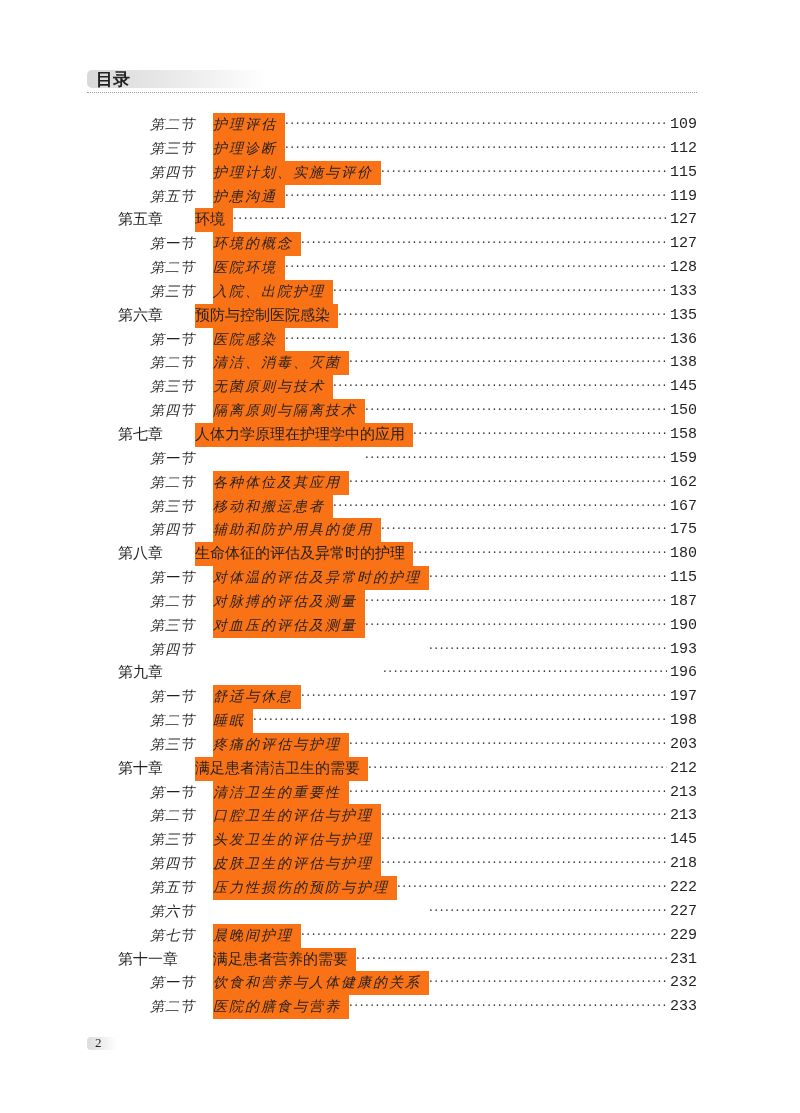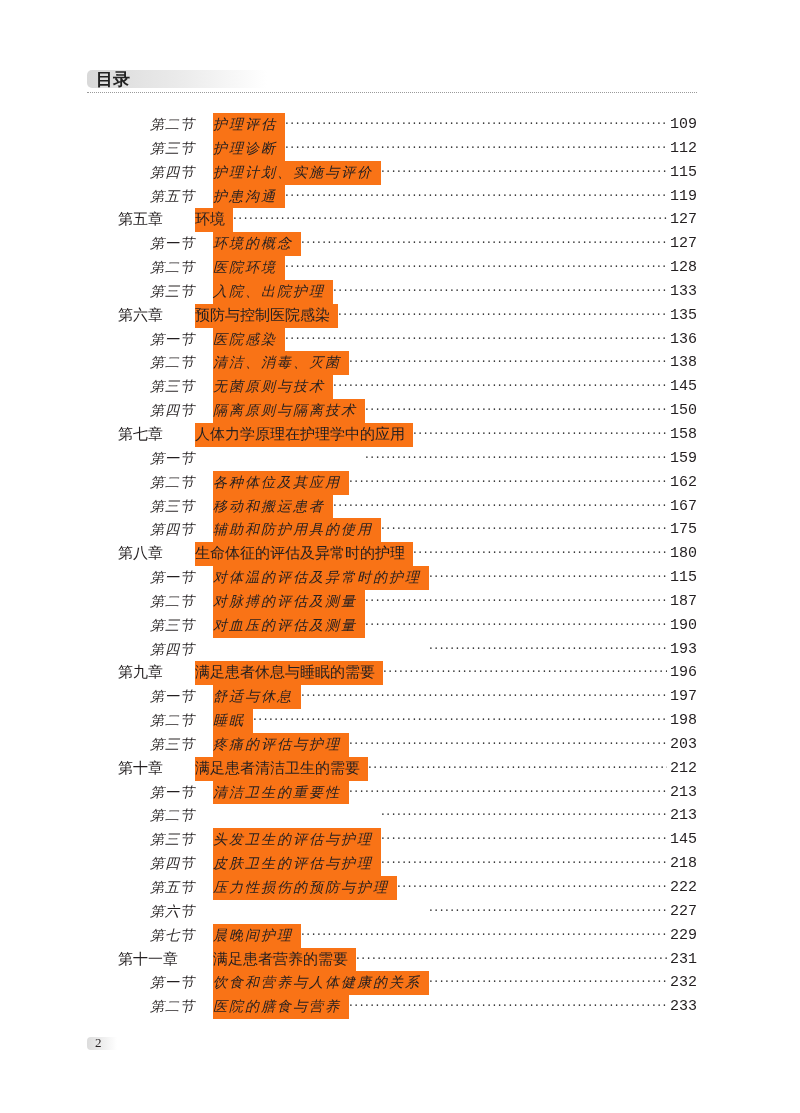--- a/index.html
+++ b/index.html
@@ -171,21 +171,20 @@
       <span class="page">190</span>
     </div>
     <div class="row section">
       <span class="num">第四节</span>
       <span class="leader" style="left: 429px;">········································································································································································································</span>
       <span class="page">193</span>
     </div>
     <div class="row chapter">
       <span class="num">第九章</span>
       <span class="leader" style="left: 383px;">········································································································································································································</span>
-      <span class="title">满足患者休息与睡眠的需要</span>
       <span class="page">196</span>
     </div>
     <div class="row section">
       <span class="num">第一节</span>
       <span class="leader" style="left: 301px;">········································································································································································································</span>
       <span class="title">舒适与休息</span>
       <span class="page">197</span>
     </div>
     <div class="row section">
       <span class="num">第二节</span>
@@ -207,20 +206,21 @@
     </div>
     <div class="row section">
       <span class="num">第一节</span>
       <span class="leader" style="left: 349px;">········································································································································································································</span>
       <span class="title">清洁卫生的重要性</span>
       <span class="page">213</span>
     </div>
     <div class="row section">
       <span class="num">第二节</span>
       <span class="leader" style="left: 381px;">········································································································································································································</span>
+      <span class="title">口腔卫生的评估与护理</span>
       <span class="page">213</span>
     </div>
     <div class="row section">
       <span class="num">第三节</span>
       <span class="leader" style="left: 381px;">········································································································································································································</span>
       <span class="title">头发卫生的评估与护理</span>
       <span class="page">145</span>
     </div>
     <div class="row section">
       <span class="num">第四节</span>

